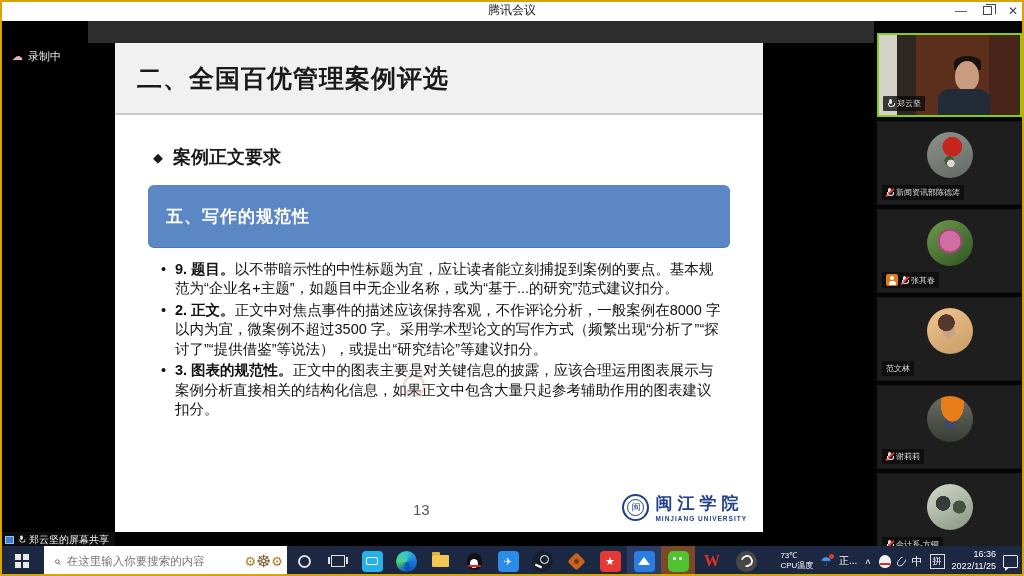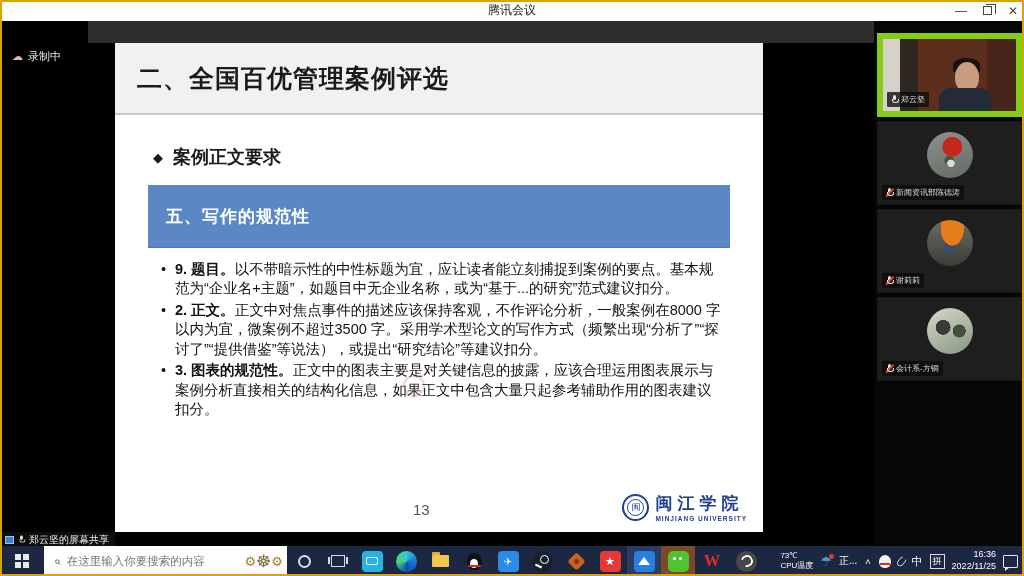--- a/index.html
+++ b/index.html
@@ -22,38 +22,38 @@
   .rec .cloud { color:#eab8b4; font-size:11px; }
   .rec .rec-label { color:#e8e8e8; font-size:11px; }
 
   
   .slide { position:absolute; left:115px; top:22px; width:648px; height:489px; background:#fff; }
   .slide-titleband { height:72px; background:#f1f1f1; border-bottom:2px solid #c9c9c9; display:flex; align-items:center; }
   .slide-title { font-size:25px; font-weight:bold; color:#1a1a1a; padding-left:22px; letter-spacing:1px; }
   .section-row { margin:30px 0 0 38px; display:flex; align-items:center; gap:10px; }
   .diamond { color:#1a1a1a; font-size:13px; }
   .section-heading { font-size:18px; font-weight:bold; color:#1a1a1a; }
-  .callout { margin:16px 33px 0 33px; height:62px; background:#5b87c5; border-radius:0; display:flex; align-items:center; box-shadow:0 1px 0 #4a76b2; }
+  .callout { margin:16px 33px 0 33px; height:62px; background:#5b87c5; border-radius:6px; display:flex; align-items:center; box-shadow:0 1px 0 #4a76b2; }
   .callout-text { color:#fff; font-size:17px; font-weight:bold; padding-left:18px; letter-spacing:1px; }
   .bullets { margin:13px 40px 0 46px; }
   .bullet { display:flex; font-size:14.5px; color:#111; line-height:1.34; margin-bottom:2px; }
   .bullet .dot { width:14px; flex:none; }
   .bullet b { font-weight:bold; }
   .watermark { position:absolute; left:288px; top:332px; width:22px; height:22px; border:2px solid #d04a3a; border-radius:50%; opacity:.25; }
   .pagenum { position:absolute; left:298px; bottom:14px; font-size:15px; color:#555; }
   .slide-logo { position:absolute; right:16px; bottom:10px; display:flex; align-items:center; gap:6px; }
   .seal { width:27px; height:27px; border:2px solid #23408e; border-radius:50%; display:flex; align-items:center; justify-content:center; color:#23408e; font-size:9px; }
   .seal-inner { width:17px; height:17px; border:1px solid #23408e; border-radius:50%; display:flex; align-items:center; justify-content:center; }
   .logo-cn { font-family:"Liberation Serif", serif; font-weight:bold; color:#23408e; font-size:17px; letter-spacing:5px; }
   .logo-en { color:#23408e; font-size:6.5px; font-weight:bold; letter-spacing:1px; }
 
   
   .sidebar { position:absolute; top:21px; right:0; width:150px; height:525px; background:#060606; padding:12px 2px 0 3px; z-index:2; }
   .tile { position:relative; width:145px; height:84px; background:#1e1e1e; border:1px solid #161616; margin-bottom:4px; overflow:hidden; cursor:pointer; }
-  .tile.speaking { border:6px solid #84cc16; }
+  .tile.speaking { border:2px solid #84cc16; }
   .name-tag { position:absolute; left:4px; bottom:4px; background:rgba(12,12,12,.78); color:#ddd; font-size:8px; padding:2px 4px; display:flex; align-items:center; gap:3px; border-radius:1px; white-space:nowrap; }
   .mic { position:relative; width:7px; height:9px; flex:none; display:inline-block; }
   .mic::before { content:""; position:absolute; left:2px; top:0; width:3px; height:5px; background:#e6e6e6; border-radius:1.5px; }
   .mic::after { content:""; position:absolute; left:1px; top:4px; width:5px; height:3px; border:1px solid #e6e6e6; border-top:none; border-radius:0 0 3px 3px; }
   .mic.muted .slash { position:absolute; left:3px; top:-1px; width:1.5px; height:11px; background:#e23c30; transform:rotate(45deg); }
   .host-badge { width:12px; height:12px; background:#e07a1f; border-radius:2px; position:relative; flex:none; }
   .host-badge::before { content:""; position:absolute; left:4px; top:2px; width:4px; height:4px; border-radius:50%; background:#fff; }
   .host-badge::after { content:""; position:absolute; left:2.5px; top:6.5px; width:7px; height:4px; border-radius:3px 3px 0 0; background:#fff; }
   .avatar { position:absolute; left:50%; top:10px; transform:translateX(-50%); width:46px; height:46px; border-radius:50%; }
   .av-red-flower { background: radial-gradient(circle at 52% 68%, #ded9d2 0 9%, transparent 10%), radial-gradient(circle at 55% 32%, #c5271c 0 24%, transparent 25%), radial-gradient(circle at 48% 62%, #3c5c38 0 12%, transparent 13%), linear-gradient(160deg,#8d918c,#646a64); }
@@ -205,21 +205,37 @@
     <div class="tile">
       <div class="avatar av-red-flower"></div>
       <div class="name-tag">
         <span class="mic muted">
             <span class="slash"></span>
           </span>
         <span>新闻资讯部陈德涛</span>
       </div>
     </div>
 
-
+    <div class="tile">
+      <div class="avatar av-pink-rose"></div>
+      <div class="name-tag">
+        <span class="host-badge"></span>
+        <span class="mic muted">
+            <span class="slash"></span>
+          </span>
+        <span>张其春</span>
+      </div>
+    </div>
+
+    <div class="tile">
+      <div class="avatar av-portrait"></div>
+      <div class="name-tag">
+        <span>范文林</span>
+      </div>
+    </div>
 
     <div class="tile">
       <div class="avatar av-umbrella"></div>
       <div class="name-tag">
         <span class="mic muted">
             <span class="slash"></span>
           </span>
         <span>谢莉莉</span>
       </div>
     </div>

